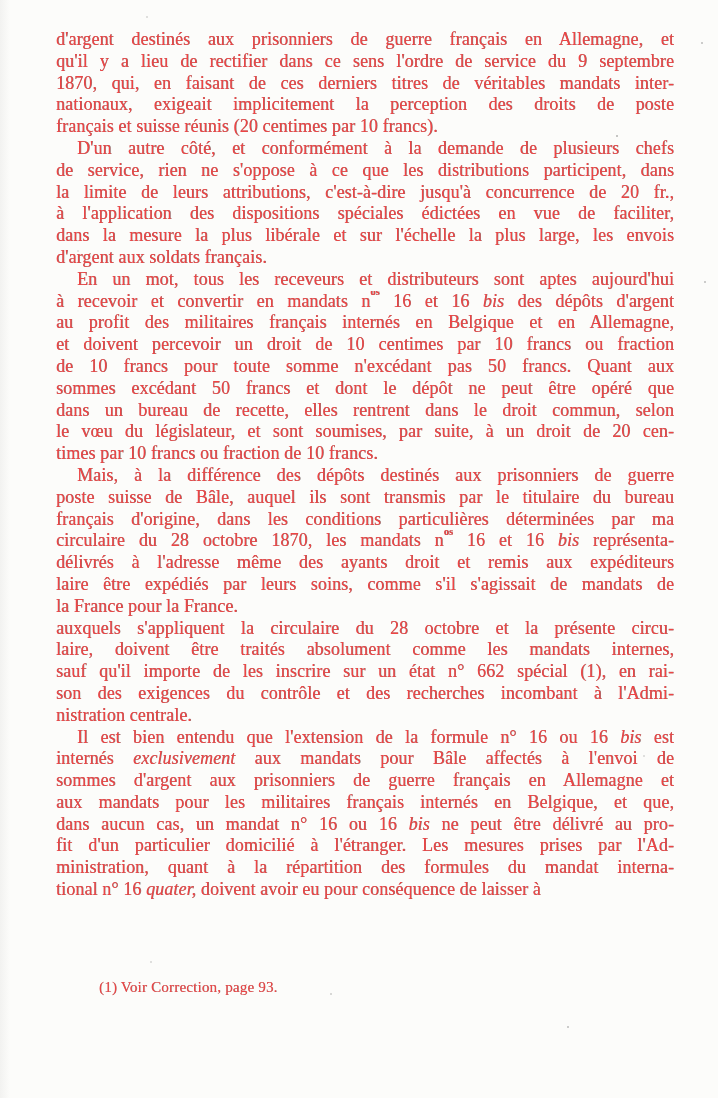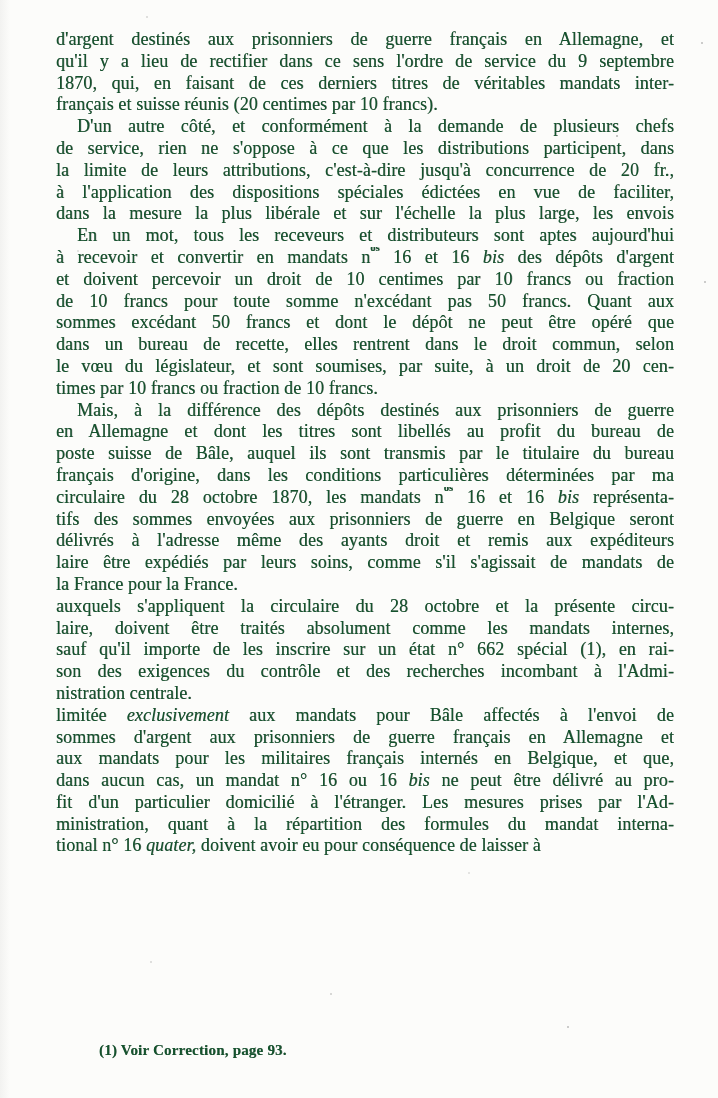--- a/index.html
+++ b/index.html
@@ -7,21 +7,21 @@
     padding: 0;
     background: #ffffff;
   }
   .page {
     position: relative;
     width: 718px;
     height: 1098px;
     background: #fcfcfa;
     overflow: hidden;
     font-family: "Liberation Serif", "DejaVu Serif", serif;
-    color: #14532d;
+    color: #ef4444;
   }
   
   .edge-shade {
     position: absolute;
     left: 0; top: 0; bottom: 0;
     width: 10px;
     background: linear-gradient(to right, rgba(60,60,60,0.05), rgba(60,60,60,0));
     pointer-events: none;
   }
   .body-text {
@@ -54,25 +54,24 @@
     font-size: 0.58em;
     line-height: 0;
     position: relative;
     top: -0.45em;
     letter-spacing: 0;
     font-weight: bold;
   }
   .footnote {
     position: absolute;
     left: 99px;
-    top: 1042px;
+    top: 979px;
     font-size: 15px;
     letter-spacing: 0.2px;
     text-shadow: 0.3px 0 0 rgba(27,27,27,0.45);
-    font-weight: bold;
   }
   
   .speck {
     position: absolute;
     left: 0; top: 0;
     width: 2px; height: 2px;
     border-radius: 50%;
     background: transparent;
     box-shadow:
       701px 42px 0 0 rgba(40,40,40,0.30),
@@ -91,49 +90,51 @@
 </head>
 <body>
 
 <div class="page">
   <div class="edge-shade"></div>
   <div class="speck"></div>
   <div class="body-text">
       <div class="line"><span>d'argent destinés aux prisonniers de guerre français en Allemagne, et</span></div>
       <div class="line"><span>qu'il y a lieu de rectifier dans ce sens l'ordre de service du 9 septembre</span></div>
       <div class="line"><span>1870, qui, en faisant de ces derniers titres de véritables mandats inter-</span></div>
+      <div class="line"><span>nationaux, exigeait implicitement la perception des droits de poste</span></div>
       <div class="line last"><span>français et suisse réunis (20 centimes par 10 francs).</span></div>
       <div class="line indent"><span>D'un autre côté, et conformément à la demande de plusieurs chefs</span></div>
       <div class="line"><span>de service, rien ne s'oppose à ce que les distributions participent, dans</span></div>
       <div class="line"><span>la limite de leurs attributions, c'est-à-dire jusqu'à concurrence de 20 fr.,</span></div>
       <div class="line"><span>à l'application des dispositions spéciales édictées en vue de faciliter,</span></div>
       <div class="line"><span>dans la mesure la plus libérale et sur l'échelle la plus large, les envois</span></div>
+      <div class="line last"><span>d'argent aux soldats français.</span></div>
       <div class="line indent"><span>En un mot, tous les receveurs et distributeurs sont aptes aujourd'hui</span></div>
       <div class="line"><span>à recevoir et convertir en mandats n</span><sup>os</sup><span> 16 et 16 </span><i>bis</i><span> des dépôts d'argent</span></div>
+      <div class="line"><span>au profit des militaires français internés en Belgique et en Allemagne,</span></div>
       <div class="line"><span>et doivent percevoir un droit de 10 centimes par 10 francs ou fraction</span></div>
       <div class="line"><span>de 10 francs pour toute somme n'excédant pas 50 francs. Quant aux</span></div>
       <div class="line"><span>sommes excédant 50 francs et dont le dépôt ne peut être opéré que</span></div>
       <div class="line"><span>dans un bureau de recette, elles rentrent dans le droit commun, selon</span></div>
       <div class="line"><span>le vœu du législateur, et sont soumises, par suite, à un droit de 20 cen-</span></div>
       <div class="line last"><span>times par 10 francs ou fraction de 10 francs.</span></div>
       <div class="line indent"><span>Mais, à la différence des dépôts destinés aux prisonniers de guerre</span></div>
-      <div class="line"><span>en Allemagne et dont les titres sont libellés au profit du bureau de</span></div>
       <div class="line"><span>poste suisse de Bâle, auquel ils sont transmis par le titulaire du bureau</span></div>
       <div class="line"><span>français d'origine, dans les conditions particulières déterminées par ma</span></div>
       <div class="line"><span>circulaire du 28 octobre 1870, les mandats n</span><sup>os</sup><span> 16 et 16 </span><i>bis</i><span> représenta-</span></div>
-      <div class="line"><span>tifs des sommes envoyées aux prisonniers de guerre en Belgique seront</span></div>
       <div class="line"><span>délivrés à l'adresse même des ayants droit et remis aux expéditeurs</span></div>
       <div class="line"><span>laire être expédiés par leurs soins, comme s'il s'agissait de mandats de</span></div>
       <div class="line last"><span>la France pour la France.</span></div>
       <div class="line"><span>auxquels s'appliquent la circulaire du 28 octobre et la présente circu-</span></div>
       <div class="line"><span>laire, doivent être traités absolument comme les mandats internes,</span></div>
       <div class="line"><span>sauf qu'il importe de les inscrire sur un état n° 662 spécial (1), en rai-</span></div>
       <div class="line"><span>son des exigences du contrôle et des recherches incombant à l'Admi-</span></div>
       <div class="line last"><span>nistration centrale.</span></div>
-      <div class="line"><span>limitée </span><i>exclusivement</i><span> aux mandats pour Bâle affectés à l'envoi de</span></div>
+      <div class="line indent"><span>Il est bien entendu que l'extension de la formule n° 16 ou 16 </span><i>bis</i><span> est</span></div>
+      <div class="line"><span>internés </span><i>exclusivement</i><span> aux mandats pour Bâle affectés à l'envoi de</span></div>
       <div class="line"><span>sommes d'argent aux prisonniers de guerre français en Allemagne et</span></div>
       <div class="line"><span>aux mandats pour les militaires français internés en Belgique, et que,</span></div>
       <div class="line"><span>dans aucun cas, un mandat n° 16 ou 16 </span><i>bis</i><span> ne peut être délivré au pro-</span></div>
       <div class="line"><span>fit d'un particulier domicilié à l'étranger. Les mesures prises par l'Ad-</span></div>
       <div class="line"><span>ministration, quant à la répartition des formules du mandat interna-</span></div>
       <div class="line last"><span>tional n° 16 </span><i>quater,</i><span> doivent avoir eu pour conséquence de laisser à</span></div>
     </div>
   <div class="footnote">(1) Voir Correction, page 93.</div>
 </div>
 

